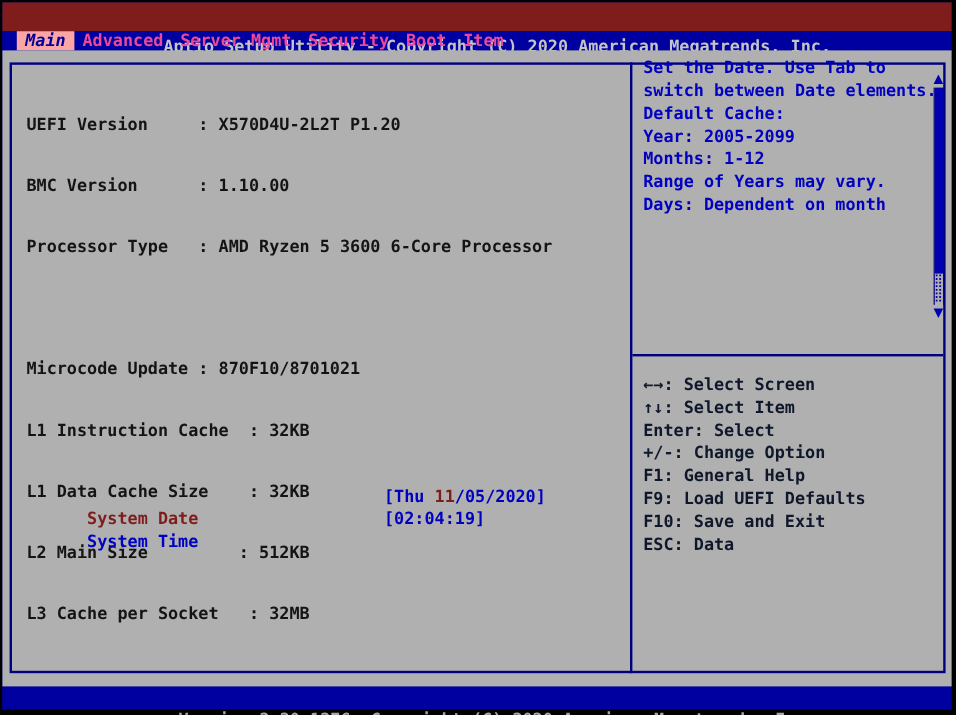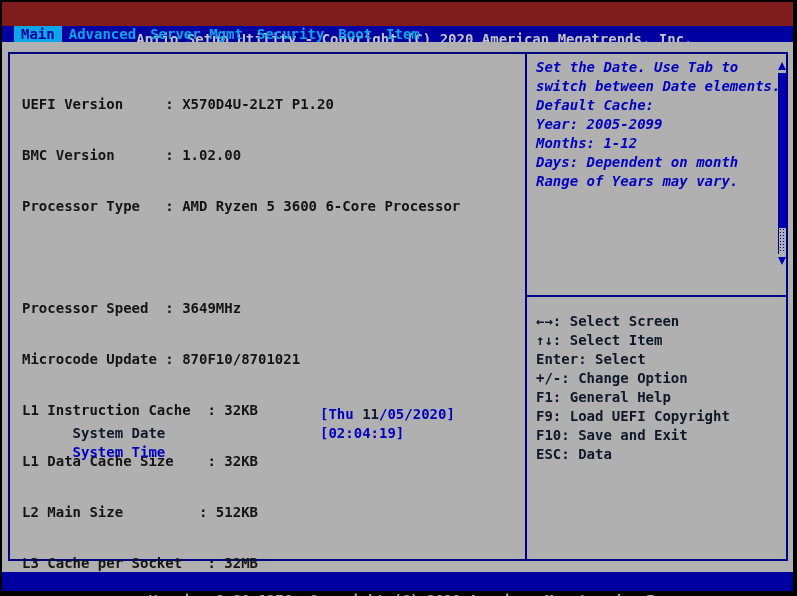--- a/index.html
+++ b/index.html
@@ -4,34 +4,34 @@
 <style>
   html,body{margin:0;padding:0;}
   body{
     width:797px;height:596px;position:relative;background:#000;
     font-family:"DejaVu Sans Mono","Liberation Mono",monospace;
     font-weight:bold;font-size:14px;overflow:hidden;
   }
   .screen{position:absolute;left:2px;top:2px;width:791px;height:589px;background:#0000a0;}
   .titlebar{height:24px;background:#7f1d1d;color:#c4c4c4;text-align:center;line-height:25px;white-space:pre;}
   .menubar{height:16px;background:#0000a0;display:flex;padding-left:12px;}
-  .menu-item{height:16px;line-height:17px;padding:0 7px;color:#0ea5e9;white-space:pre;cursor:default;}
-  .menu-item.selected{background:#0ea5e9;color:#0000a0;}
+  .menu-item{height:16px;line-height:17px;padding:0 7px;color:#ec4899;white-space:pre;cursor:default;}
+  .menu-item.selected{background:#fca5a5;color:#0000a0;font-style:italic;}
   .content{position:relative;height:530px;background:#b0b0b0;color:#141414;}
   .frame{position:absolute;left:6px;top:10px;width:780px;height:509px;border:2px solid #000080;box-sizing:border-box;}
   .vdiv{position:absolute;left:523px;top:10px;width:2px;height:509px;background:#000080;}
   .hdiv{position:absolute;left:525px;top:253px;width:259px;height:2px;background:#000080;}
   .info{position:absolute;left:20px;top:21px;white-space:pre;}
   .line{height:19px;line-height:19px;white-space:pre;}
   .row{position:absolute;left:20px;height:19px;line-height:19px;color:#0000c0;white-space:pre;width:500px;}
   .row .val{position:absolute;left:298px;top:0;}
   .date-row{top:363px;}
   .time-row{top:382px;}
-  .hl{color:#0f172a;}
-  .helptext{position:absolute;left:534px;top:16px;width:240px;color:#0000c0;font-style:italic;}
+  .hl{color:#7f1d1d;}
+  .helptext{position:absolute;left:534px;top:6px;width:240px;color:#0000c0;}
   .hotkeys{position:absolute;left:534px;top:270px;width:246px;color:#0f172a;}
   .scrollbar{position:absolute;left:776px;top:20px;width:9px;}
   .sb-up{width:0;height:0;border-left:4.5px solid transparent;border-right:4.5px solid transparent;border-bottom:8px solid #0000b0;margin-bottom:3px;}
   .sb-track{height:181px;border-left:1px solid #000080;border-right:1px solid #000080;box-sizing:border-box;}
   .sb-thumb{height:155px;background:#0000b0;}
   .sb-dots{height:24px;background-image:radial-gradient(#0000a0 35%,transparent 36%);background-size:3px 3px;}
   .sb-down{width:0;height:0;border-left:4.5px solid transparent;border-right:4.5px solid transparent;border-top:8px solid #0000b0;margin-top:3px;}
   .bottombar{height:19px;background:#0000a0;color:#a8a8a8;text-align:center;line-height:19px;white-space:pre;}
 </style>
 </head>
@@ -52,24 +52,23 @@
     <div class="menu-item">Item</div>
   </div>
 
   <div class="content">
     <div class="frame"></div>
     <div class="vdiv"></div>
     <div class="hdiv"></div>
 
     <div class="info">
       <div class="line">UEFI Version     : X570D4U-2L2T P1.20</div>
-      <div class="line">BMC Version      : 1.02.00</div>
+      <div class="line">BMC Version      : 1.10.00</div>
       <div class="line">Processor Type   : AMD Ryzen 5 3600 6-Core Processor</div>
       <div class="line"></div>
-      <div class="line">Processor Speed  : 3649MHz</div>
       <div class="line">Microcode Update : 870F10/8701021</div>
       <div class="line">L1 Instruction Cache  : 32KB</div>
       <div class="line">L1 Data Cache Size    : 32KB</div>
       <div class="line">L2 Main Size         : 512KB</div>
       <div class="line">L3 Cache per Socket   : 32MB</div>
       
       
       
       
       
@@ -86,31 +85,31 @@
       <span>System Time</span>
       <span class="val">[02:04:19]</span>
     </div>
 
     <div class="helptext">
       <div class="line">Set the Date. Use Tab to</div>
       <div class="line">switch between Date elements.</div>
       <div class="line">Default Cache:</div>
       <div class="line">Year: 2005-2099</div>
       <div class="line">Months: 1-12</div>
+      <div class="line">Range of Years may vary.</div>
       <div class="line">Days: Dependent on month</div>
-      <div class="line">Range of Years may vary.</div>
     </div>
 
     <div class="hotkeys">
       <div class="line">←→: Select Screen</div>
       <div class="line">↑↓: Select Item</div>
       <div class="line">Enter: Select</div>
       <div class="line">+/-: Change Option</div>
       <div class="line">F1: General Help</div>
-      <div class="line">F9: Load UEFI Copyright</div>
+      <div class="line">F9: Load UEFI Defaults</div>
       <div class="line">F10: Save and Exit</div>
       <div class="line">ESC: Data</div>
     </div>
 
     <div class="scrollbar">
       <div class="sb-up"></div>
       <div class="sb-track">
         <div class="sb-thumb"></div>
         <div class="sb-dots"></div>
       </div>

